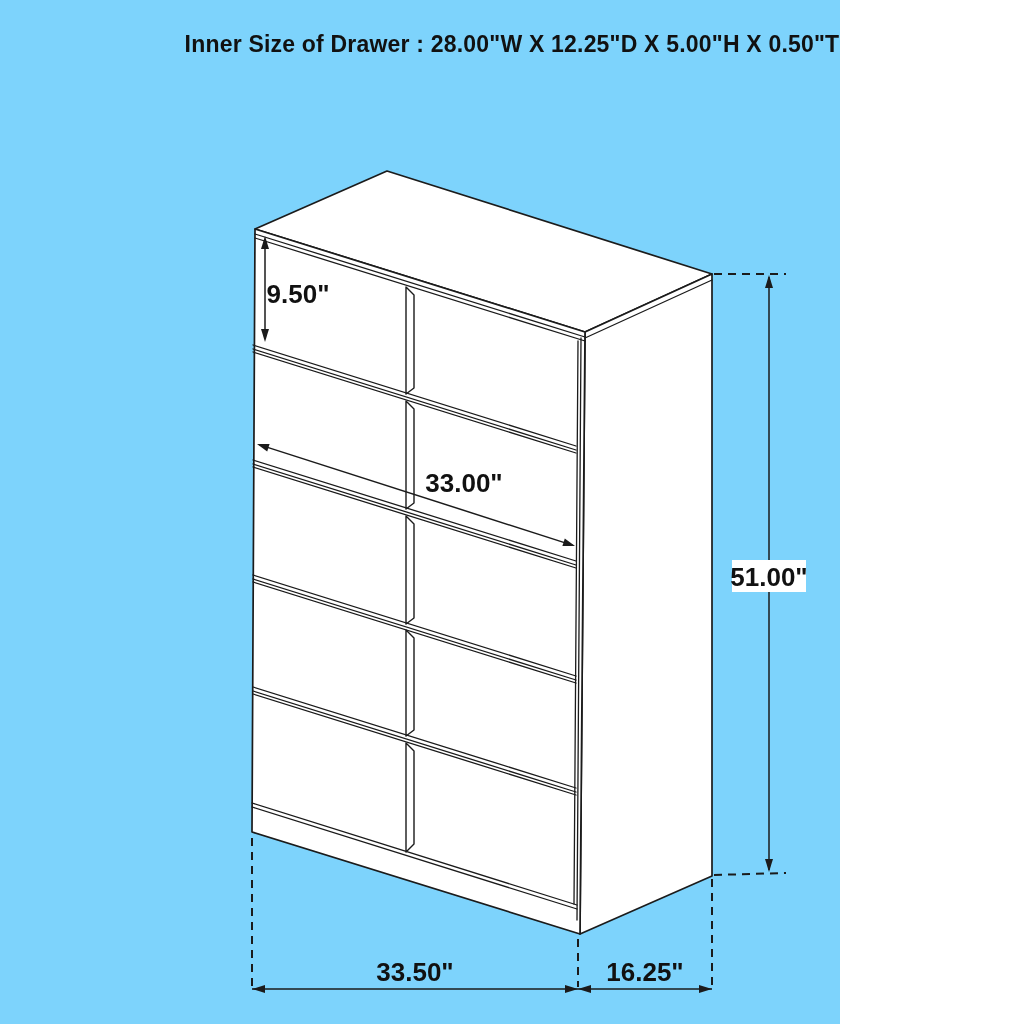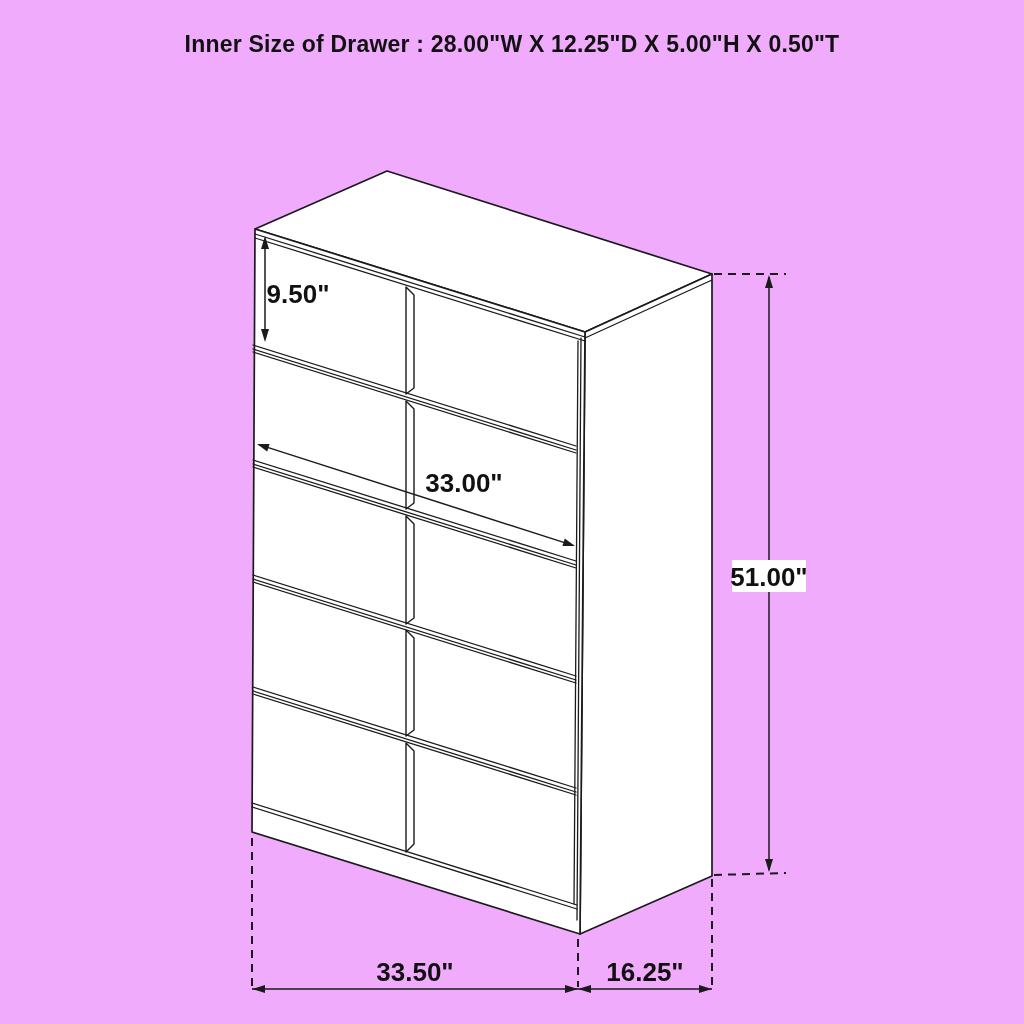--- a/index.html
+++ b/index.html
@@ -1,19 +1,19 @@
 <!DOCTYPE html>
 <html><head>
 <meta charset="utf-8">
 <style>
   html,body{margin:0;padding:0;background:#fff;}
   #stage{
     position:relative;
-    width:1024px;height:1024px;
-    background:#f0abfc;
+    width:840px;height:1024px;
+    background:#7dd3fc;
     font-family:"Liberation Sans", sans-serif;
     overflow:hidden;
   }
   #title{
     position:absolute;
     top:31px;left:0;width:1024px;
     text-align:center;
     font-size:23px;
     font-weight:bold;
     color:#111;

